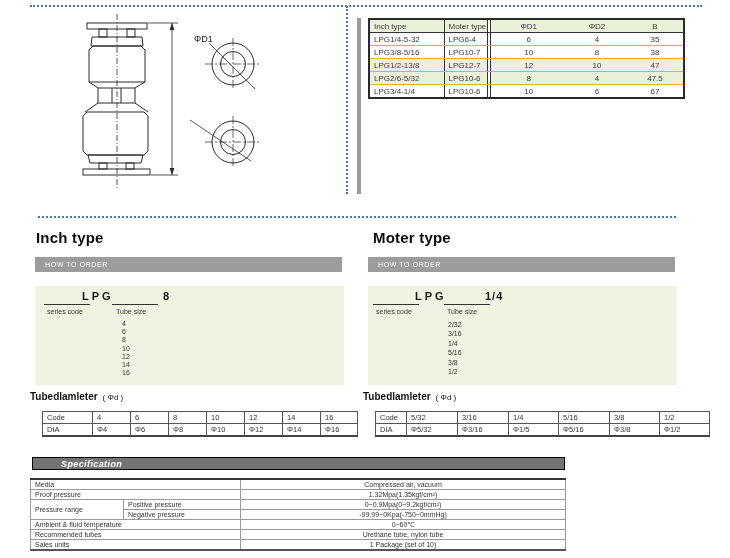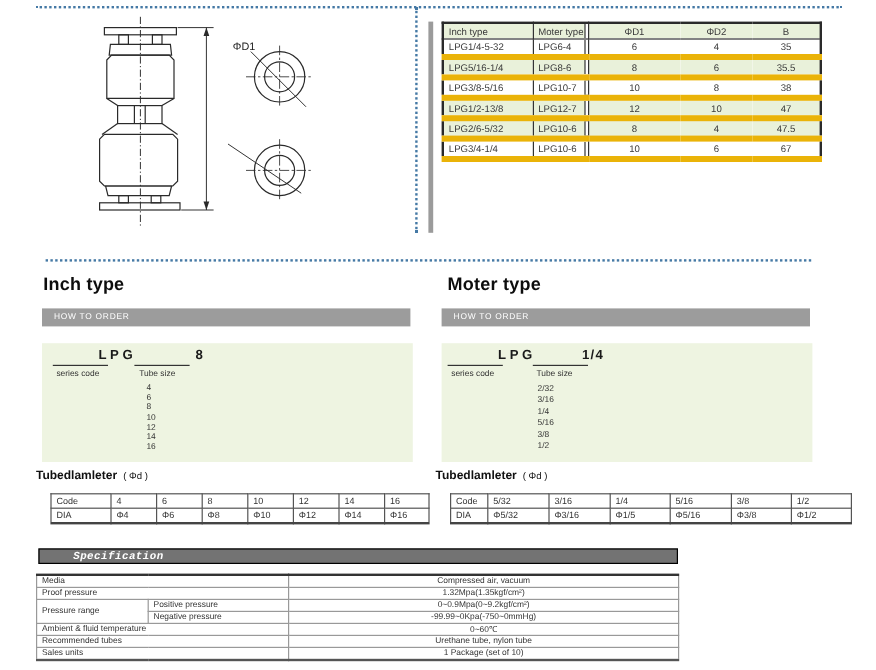--- a/index.html
+++ b/index.html
@@ -7,21 +7,21 @@
     width:730px;height:558px;position:relative;background:#ffffff;
     font-family:"Liberation Sans", sans-serif;color:#222;overflow:hidden;
   }
   .abs{position:absolute;}
   .dotted-h{border-top:2px dotted #4579a5;height:0;}
   .dotted-v{border-left:2px dotted #4579a5;width:0;}
   .graybar-v{background:#9b9b9b;}
 
   
   #sizeTable{border-collapse:collapse;table-layout:fixed;width:315px;font-size:8px;color:#3a3a3a;}
-  #sizeTable td{border-bottom:5px solid #eab308;height:12px;padding:0 0 0 4px;overflow:hidden;white-space:nowrap;}
+  #sizeTable td{border-bottom:1px solid #eab308;height:12px;padding:0 0 0 4px;overflow:hidden;white-space:nowrap;}
   #sizeTable tr.hdr td{border-bottom:1px solid #333;}
   #sizeTable{border:2px solid #2a2a2a;}
   #sizeTable td.c{text-align:center;padding:0;}
   #sizeTable td.bR{border-right:1px solid #333;}
   #sizeTable td.bR2{border-right:1px solid #333;box-shadow:inset -2px 0 0 #fff, inset -3px 0 0 #333;}
   tr.green td{background:#e9f1da;}
 
   
   .h1{font-size:15px;font-weight:bold;color:#0d0d0d;letter-spacing:0.2px;}
   .order-bar{background:#9c9c9c;height:15px;line-height:15px;color:#ffffff;font-size:7px;
@@ -122,27 +122,20 @@
     <td class="c">ΦD1</td>
     <td class="c">ΦD2</td>
     <td class="c">B</td>
   </tr>
   <tr>
     <td class="bR">LPG1/4-5-32</td>
     <td class="bR2">LPG6-4</td>
     <td class="c">6</td>
     <td class="c">4</td>
     <td class="c">35</td>
-  </tr>
-  <tr class="green">
-    <td class="bR">LPG5/16-1/4</td>
-    <td class="bR2">LPG8-6</td>
-    <td class="c">8</td>
-    <td class="c">6</td>
-    <td class="c">35.5</td>
   </tr>
   <tr>
     <td class="bR">LPG3/8-5/16</td>
     <td class="bR2">LPG10-7</td>
     <td class="c">10</td>
     <td class="c">8</td>
     <td class="c">38</td>
   </tr>
   <tr class="green">
     <td class="bR">LPG1/2-13/8</td>
@@ -269,21 +262,21 @@
     <td>Φ5/32</td>
     <td>Φ3/16</td>
     <td>Φ1/5</td>
     <td>Φ5/16</td>
     <td>Φ3/8</td>
     <td>Φ1/2</td>
   </tr>
 </tbody>
   </table>
 
-<div class="abs spec-bar" style="left:32px;top:457px;width:533px;font-family:Liberation Mono, monospace;">Specification</div>
+<div class="abs spec-bar" style="left:32px;top:457px;width:533px;">Specification</div>
 <table id="specTable" class="abs" style="left:30px;top:478px;">
   <colgroup>
       <col style="width:93px">
       <col style="width:117px">
       <col style="width:325px">
     </colgroup>
   <tbody>
       <tr>
     <td class="lbl" colspan="2">Media</td>
     <td class="val">Compressed air, vacuum</td>

